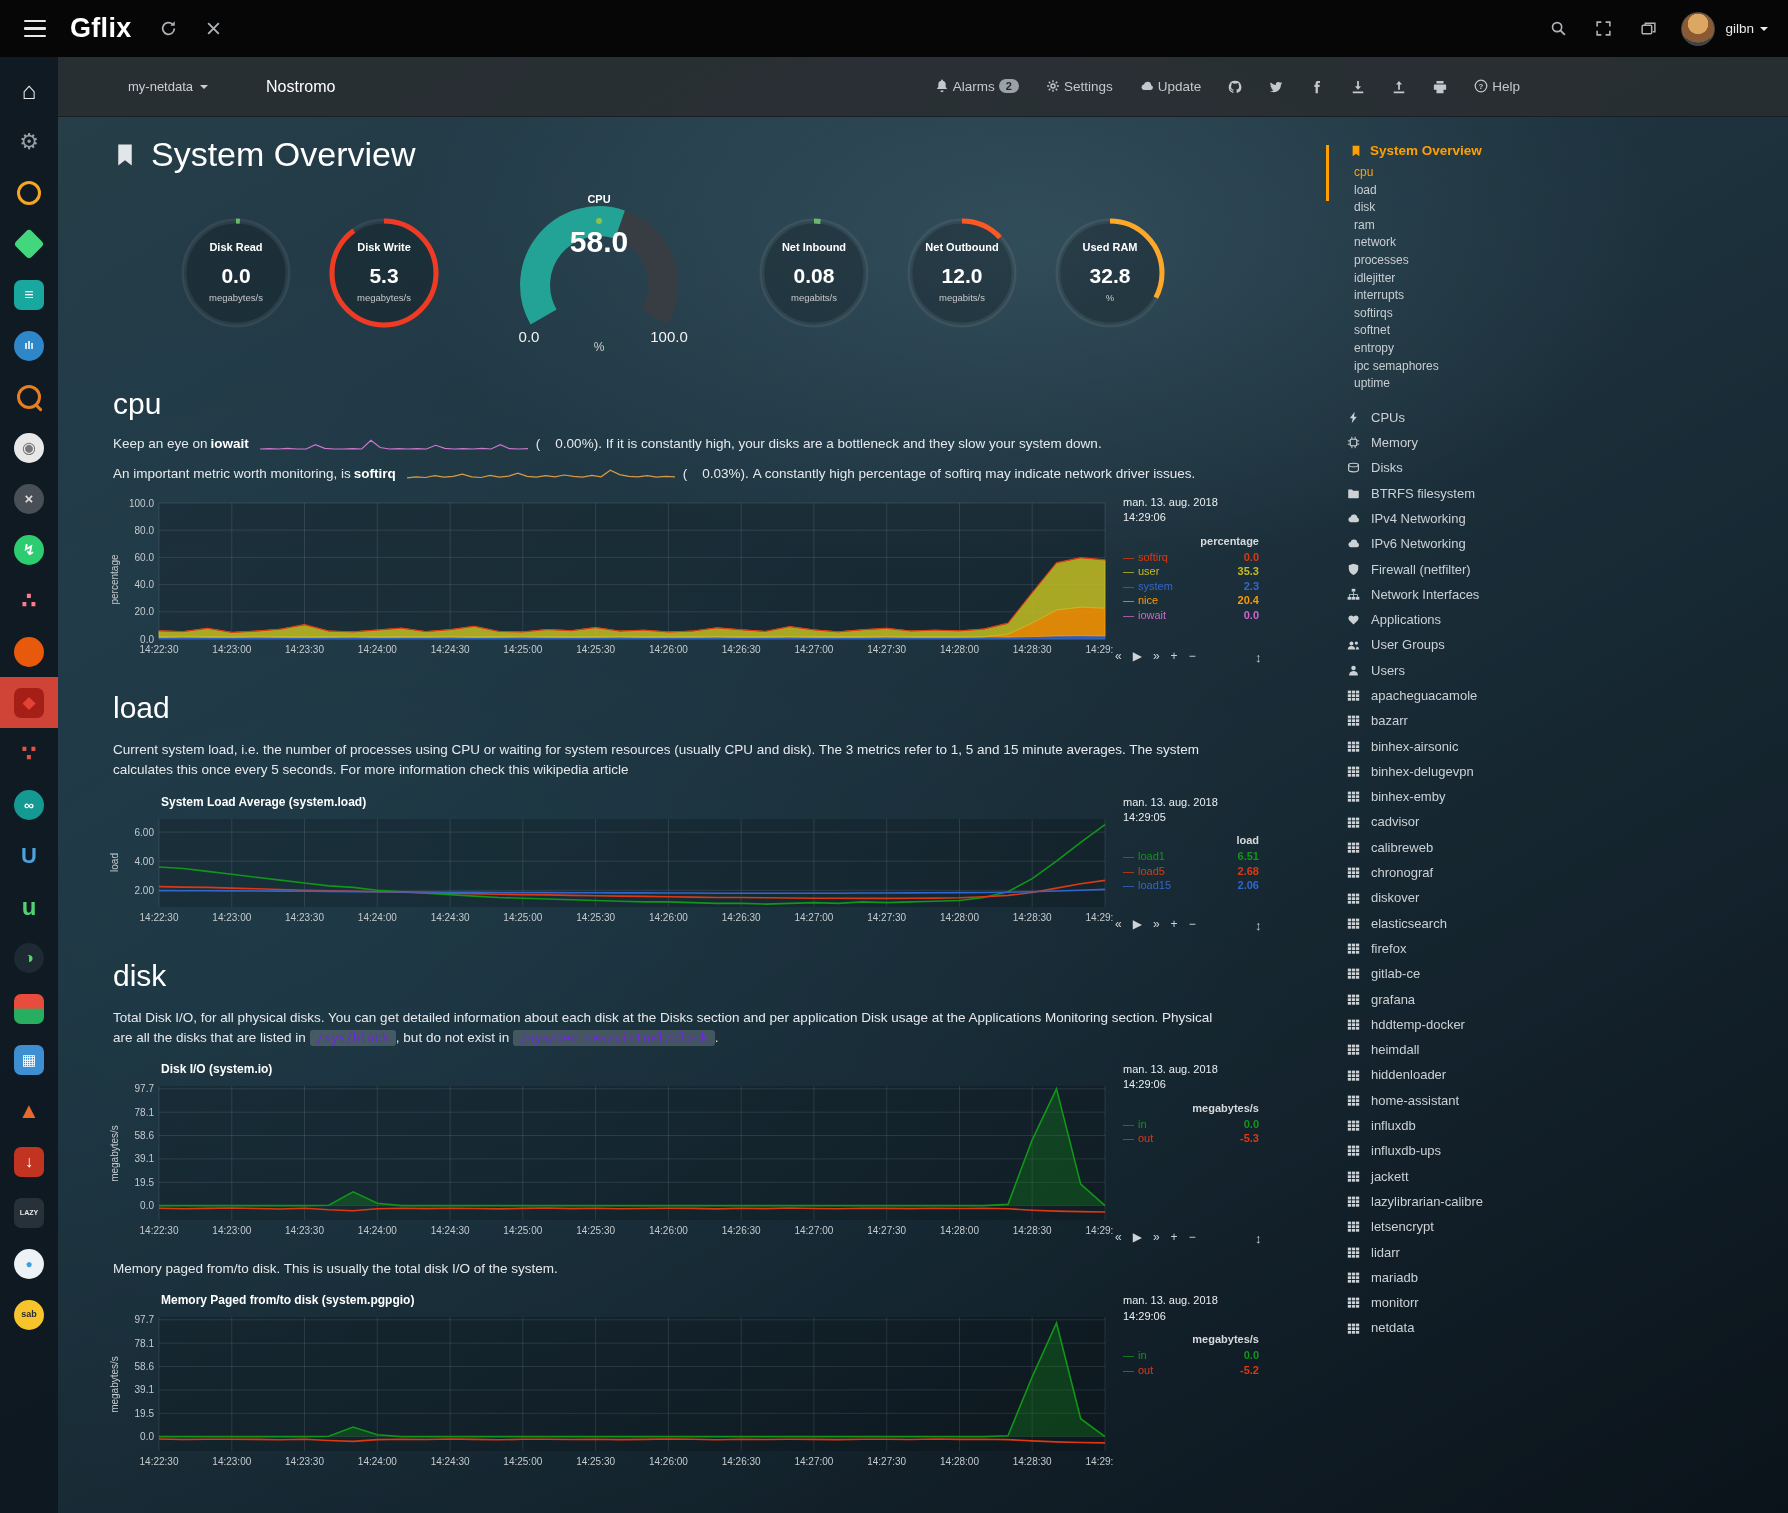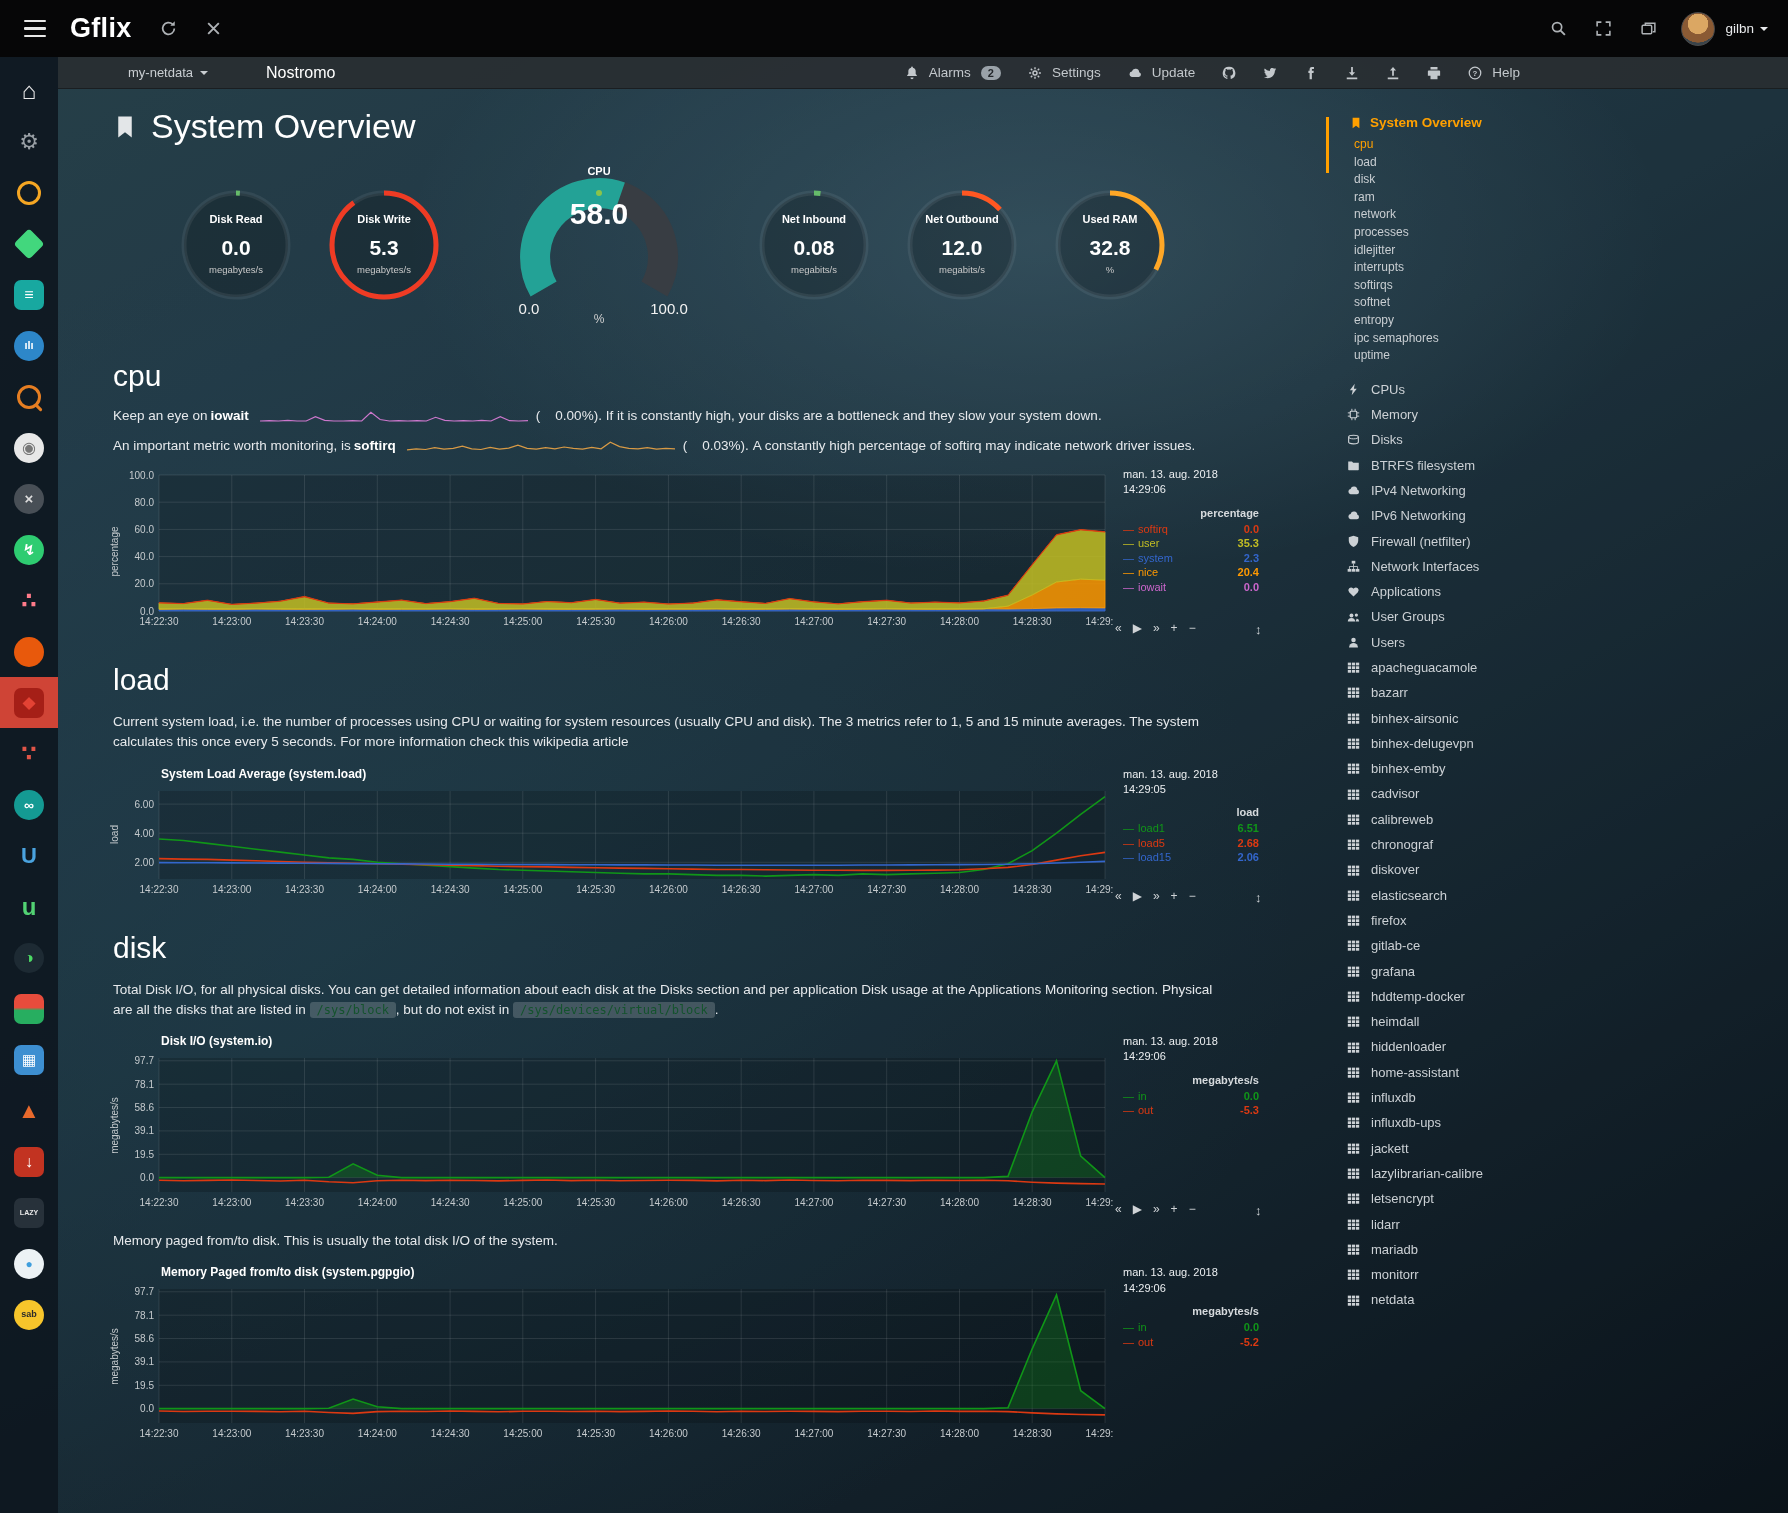--- a/index.html
+++ b/index.html
@@ -30,25 +30,25 @@
   .app-cell.sel{background:#cf4436;}
   .app-ic{width:30px;height:30px;display:flex;align-items:center;justify-content:center;font-weight:bold;line-height:1;}
   .shape-circle{border-radius:50%;}
   .shape-rounded{border-radius:7px;}
   .shape-diamond{width:22px;height:22px;border-radius:4px;transform:rotate(45deg);}
   .shape-ring{width:24px;height:24px;border-radius:50%;}
   .mag{position:relative;}
   .mag::after{content:'';position:absolute;width:3px;height:9px;border-radius:2px;background:#e67e22;bottom:-6px;right:-2px;transform:rotate(-45deg);}
   
   .main{position:absolute;left:58px;top:57px;right:0;bottom:0;background:rgba(8,14,20,0.30);}
-  .ndnav{height:32px;background:rgba(41,45,49,0.9);border-bottom:1px solid rgba(0,0,0,0.35);display:flex;align-items:center;padding:0 18px 0 70px;}
+  .ndnav{height:60px;background:rgba(41,45,49,0.9);border-bottom:1px solid rgba(0,0,0,0.35);display:flex;align-items:center;padding:0 18px 0 70px;}
   .nd-host{color:#c9ced2;font-size:13px;display:flex;align-items:center;gap:7px;cursor:pointer;text-decoration:none;}
   .nd-hostname{color:#fff;font-size:16px;margin-left:58px;}
   .nd-right{margin-left:auto;display:flex;align-items:center;gap:27px;padding-right:250px;}
-  .nd-item{display:flex;align-items:flex-end;gap:10px;color:#c3c8cc;font-size:13.5px;cursor:pointer;text-decoration:none;}
+  .nd-item{display:flex;align-items:flex-start;gap:4px;color:#c3c8cc;font-size:13.5px;cursor:pointer;text-decoration:none;}
   .nd-item .ic{display:inline-flex;width:14px;height:14px;}
   .nd-item .ic svg{width:100%;height:100%;}
   .badge{background:#9aa2a9;color:#23272b;font-size:11px;font-weight:bold;border-radius:9px;padding:1px 7px;}
   .ndbody{display:flex;height:calc(100% - 48px);overflow:hidden;}
   .content{width:1268px;padding:18px 0 0 55px;flex:0 0 auto;}
   
   .page-head{display:flex;align-items:center;gap:14px;}
   .page-head .ic{width:24px;height:28px;color:#e3e6e8;display:inline-flex;}
   .page-head .ic svg{width:100%;height:100%;}
   .page-head h1{font-size:34px;font-weight:400;color:#fff;}
@@ -62,21 +62,21 @@
   .g-big{fill:#fff;font-size:30px;font-weight:bold;text-anchor:middle;}
   .g-min,.g-max{fill:#f2f2f2;font-size:15px;text-anchor:middle;}
   .g-pct{fill:#cfcfcf;font-size:12px;text-anchor:middle;}
   .cpu-gauge{margin:0 26px;}
   
   section h2{font-size:30px;font-weight:400;color:#fff;margin-top:28px;}
   .desc{font-size:13.5px;line-height:1.5;color:#e6e9ec;margin-top:15px;max-width:1110px;}
   .metric-line{display:flex;align-items:center;font-size:13.5px;margin-top:15px;color:#e6e9ec;white-space:nowrap;}
   .metric-line b{margin:0 3px;color:#fff;}
   .metric-line .spark{margin:0 8px;display:inline-flex;}
-  .code{font-family:"DejaVu Sans Mono",monospace;font-size:12px;background:rgba(255,255,255,0.18);padding:1px 7px;border-radius:3px;color:#14532d;}
+  .code{font-family:"DejaVu Sans Mono",monospace;font-size:12px;background:rgba(255,255,255,0.18);padding:1px 7px;border-radius:3px;color:#6d28d9;}
   
   .chart{position:relative;margin-top:14px;width:1160px;}
   .chart-row{display:flex;}
   .plot-col{position:relative;}
   .chart-title{font-size:12px;font-weight:bold;color:#fff;margin-left:48px;margin-bottom:2px;}
   .axis-label{position:absolute;left:-14px;top:20px;bottom:20px;width:30px;display:flex;align-items:center;justify-content:center;}
   .axis-label span{transform:rotate(-90deg);font-size:10px;color:#c6cbce;white-space:nowrap;display:block;}
   .grid{stroke:rgba(255,255,255,0.10);stroke-width:1;}
   .ytick{fill:#c6cbce;font-size:10px;text-anchor:end;}
   .xtick{fill:#c6cbce;font-size:10px;text-anchor:middle;}

